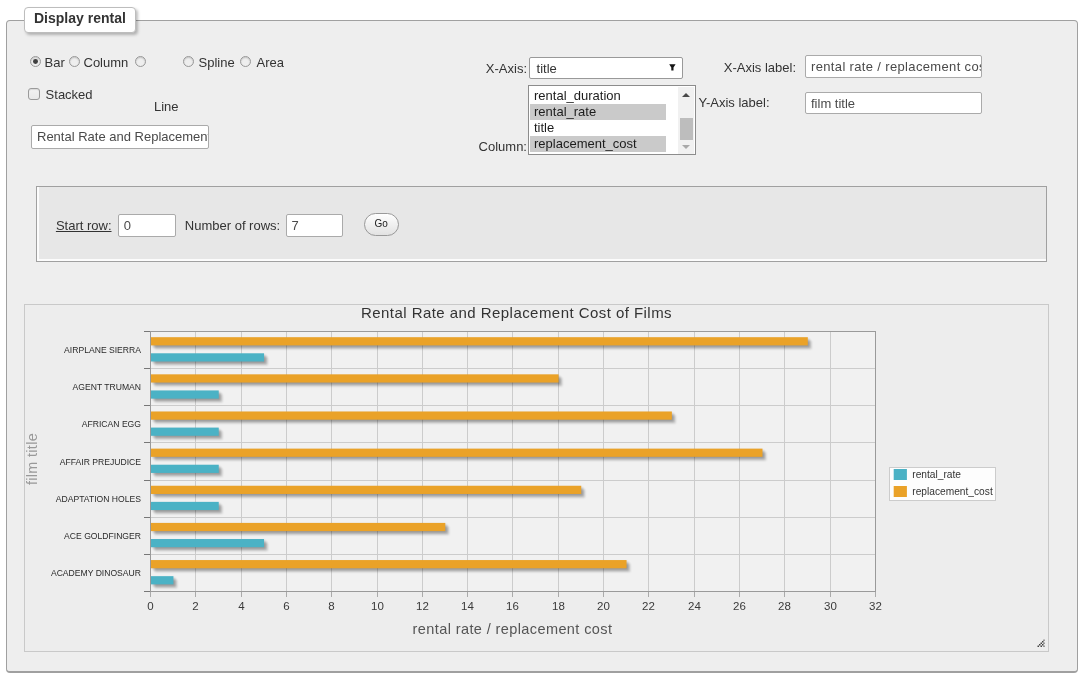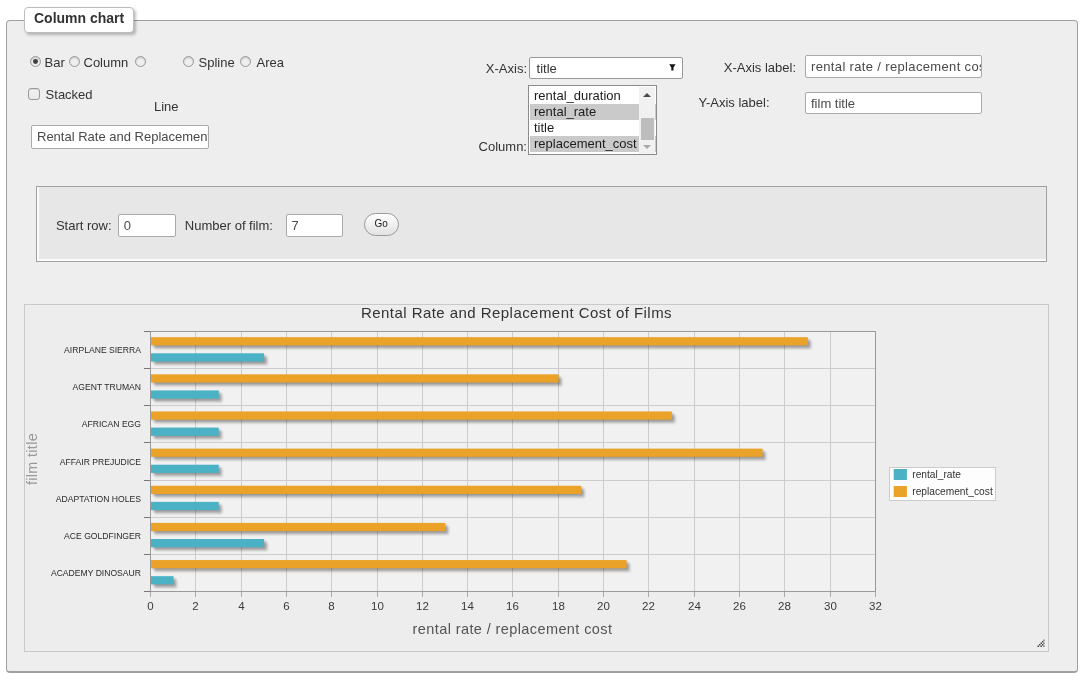--- a/index.html
+++ b/index.html
@@ -11,31 +11,31 @@
 .radio{width:11px;height:11px;border:1px solid #989898;border-radius:50%;background:#eee;box-shadow:inset 0 1px 1.5px rgba(0,0,0,0.18);box-sizing:border-box;}
 .cb{width:12px;height:12px;border:1px solid #9a9a9a;border-radius:3px;background:linear-gradient(#f2f2f2,#e9e9e9);box-shadow:inset 0 1px 1px rgba(0,0,0,0.1);box-sizing:border-box;}
 .ti{border:1px solid #aaa;border-radius:2px;background:#fff;box-sizing:border-box;font-size:13px;color:#4a4a4a;padding:0 0 0 5px;line-height:21px;white-space:nowrap;overflow:hidden;}
 #panel{left:35.7px;top:185.7px;width:1011px;height:76.5px;border:1px solid #a0a0a0;background:#e7e7e7;box-shadow:inset 2px -2px 0 rgba(255,255,255,0.85);box-sizing:border-box;}
 #gobtn{left:364px;top:213px;width:34.5px;height:22.5px;border:1px solid #999;border-radius:12px;background:linear-gradient(#fefefe,#e2e2e2);font-size:10px;color:#222;text-align:center;line-height:20.5px;box-sizing:border-box;}
 #chartbox svg{display:block;}
 #chartbox{left:24px;top:304px;width:1025px;height:348px;border:1px solid #c9c9c9;background:#ededed;box-sizing:border-box;}
 #selbox{left:528.5px;top:57px;width:154.5px;height:22px;border:1px solid #999;border-radius:2px;background:#fff;box-sizing:border-box;}
 #selarrow{left:669.4px;top:64.4px;width:7px;height:7px;}
 #selarrow svg{display:block;}
-#listbox{left:528px;top:85.3px;width:129px;height:69.5px;border:1px solid #8c8c8c;background:#fff;box-sizing:border-box;overflow:hidden;}
+#listbox{left:528px;top:85.3px;width:168px;height:69.5px;border:1px solid #8c8c8c;background:#fff;box-sizing:border-box;overflow:hidden;}
 .opt{position:absolute;left:1px;width:131.6px;height:16.2px;line-height:16.4px;font-size:13px;color:#1c1c1c;padding-left:4px;white-space:nowrap;}
 .optsel{background:#cacaca;}
 #sb{position:absolute;right:1px;top:1px;width:16px;height:67.5px;background:#f1f1f1;}
 #sbthumb{position:absolute;left:1.5px;top:31px;width:13px;height:21.5px;background:#bdbdbd;}
 .sbarr{position:absolute;left:4px;width:0;height:0;border-left:4px solid transparent;border-right:4px solid transparent;}
 </style>
 </head>
 <body>
 <div class="abs" id="fs"></div>
-<div class="abs" id="legendbox"><span style="position:relative;top:-2px;">Column chart</span></div>
+<div class="abs" id="legendbox"><span style="position:relative;top:-2px;">Display rental</span></div>
 
 <div class="abs radio" style="left:29.7px;top:56.2px;">
     <span style="position:absolute;left:2.3px;top:2.3px;width:4.9px;height:4.9px;border-radius:50%;background:#3f3f3f;display:block;"></span>
   </div>
 <div class="abs lbl" style="left:44.5px;top:56.4px;">Bar</div>
 <div class="abs radio" style="left:68.8px;top:56.2px;"></div>
 <div class="abs lbl" style="left:83.5px;top:56.4px;">Column</div>
 <div class="abs radio" style="left:134.5px;top:56.2px;"></div>
 <div class="abs lbl" style="left:154px;top:56.4px;margin-top:44px;">Line</div>
 <div class="abs radio" style="left:183.3px;top:56.2px;"></div>
@@ -69,23 +69,23 @@
     <span class="sbarr" style="bottom:6px;border-top:4.5px solid #a9a9a9;"></span>
   </div>
 </div>
 
 <div class="abs lbl" style="left:672px;top:60.9px;width:124px;text-align:right;">X-Axis label:</div>
 <div class="abs ti" style="left:805px;top:54.7px;width:177px;height:23px;font-size:13px;letter-spacing:0.35px;">rental rate / replacement cost</div>
 <div class="abs lbl" style="left:672px;top:96.4px;width:124px;text-align:center;">Y-Axis label:</div>
 <div class="abs ti" style="left:805px;top:91.6px;width:177px;height:22.5px;font-size:13px;">film title</div>
 
 <div class="abs" id="panel"></div>
-<div class="abs lbl" style="left:55.9px;top:219.2px;">Start row:</div>
+<div class="abs lbl" style="left:55.9px;top:219.2px;text-decoration:underline;">Start row:</div>
 <div class="abs ti" style="left:117.8px;top:213.5px;width:58.5px;height:23.3px;font-size:13px;">0</div>
-<div class="abs lbl" style="left:184.8px;top:219.2px;">Number of film:</div>
+<div class="abs lbl" style="left:184.8px;top:219.2px;">Number of rows:</div>
 <div class="abs ti" style="left:285.6px;top:213.5px;width:57.5px;height:23.3px;font-size:13px;">7</div>
 <div class="abs" id="gobtn">Go</div>
 
 <div class="abs" id="chartbox">
 <svg width="1023" height="346" viewBox="0 0 1023 346" font-family="Liberation Sans, sans-serif">
 <defs>
 <filter id="bs" x="-30%" y="-60%" width="180%" height="260%">
           <feGaussianBlur stdDeviation="1.0"></feGaussianBlur>
         </filter>
 <pattern id="rz" width="3" height="3" patternUnits="userSpaceOnUse">

